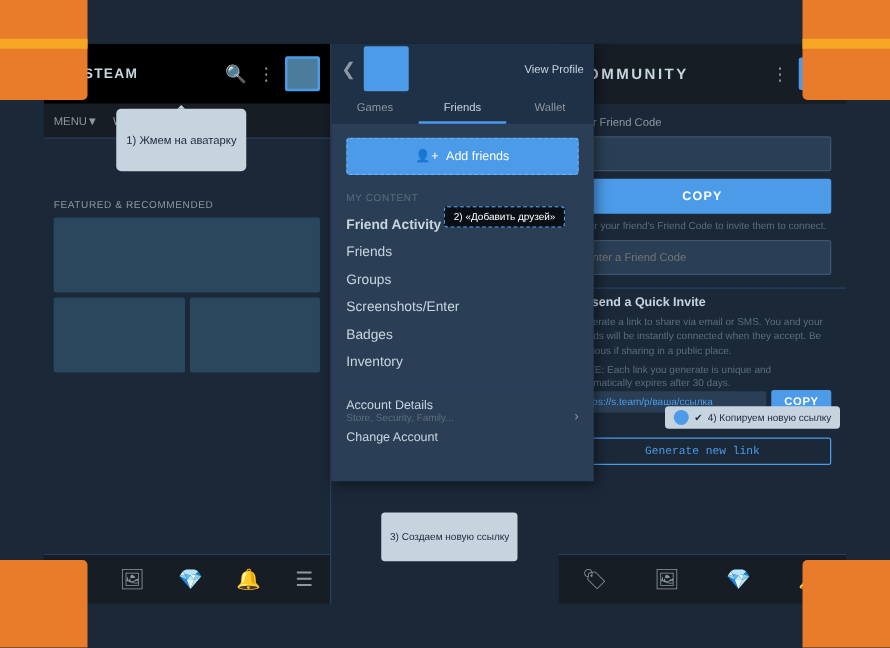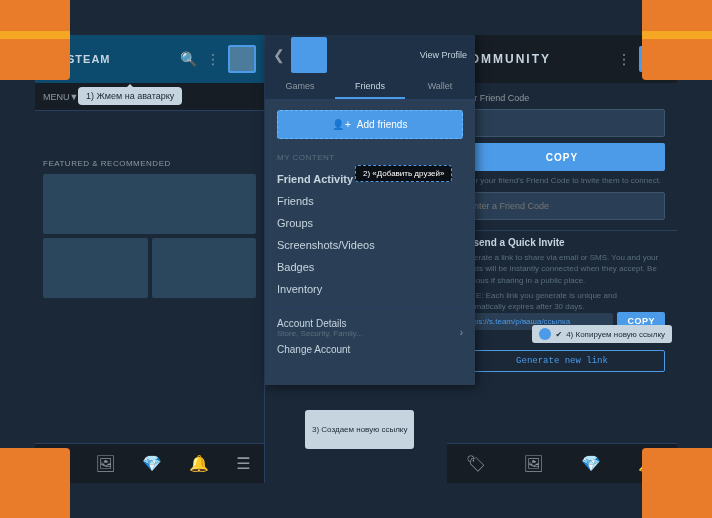--- a/index.html
+++ b/index.html
@@ -90,21 +90,21 @@
     .steam-panel {
       width: 230px;
       height: 100%;
       background: #1b2838;
       border-right: 1px solid #2a3f5f;
       flex-shrink: 0;
       position: relative;
     }
 
     .steam-header {
-      background: #0c4a6e;
+      background: #000000;
       height: 48px;
       display: flex;
       align-items: center;
       padding: 0 8px;
       gap: 6px;
     }
 
     .steam-logo {
       display: flex;
       align-items: center;
@@ -156,25 +156,25 @@
       color: #8f98a0;
       font-size: 9px;
       text-transform: uppercase;
       cursor: pointer;
     }
 
     
     .tooltip-bubble {
       position: absolute;
       top: 52px;
-      left: 43px;
+      left: 58px;
       background: #c6d4df;
       color: #1b2838;
       font-size: 9px;
-      padding: 4px 8px;
+      padding: 20px 8px;
       border-radius: 4px;
       white-space: nowrap;
       z-index: 20;
     }
     .tooltip-bubble::before {
       content: '';
       position: absolute;
       top: -6px;
       left: 50%;
       transform: translateX(-50%);
@@ -648,21 +648,21 @@
     <button class="add-friends-btn">
       <span>👤+</span>
       <span>Add friends</span>
     </button>
 
     <div class="my-content-section">
       <div class="my-content-label">MY CONTENT</div>
       <div class="my-content-item bold">Friend Activity</div>
       <div class="my-content-item">Friends</div>
       <div class="my-content-item">Groups</div>
-      <div class="my-content-item">Screenshots/Videos</div>
+      <div class="my-content-item">Screenshots/Enter</div>
       <div class="my-content-item">Badges</div>
       <div class="my-content-item">Inventory</div>
     </div>
 
     <div class="account-section">
       <div class="account-item">
         <div>
           <div class="account-item-title">Account Details</div>
           <div class="account-item-sub">Store, Security, Family...</div>
         </div>

